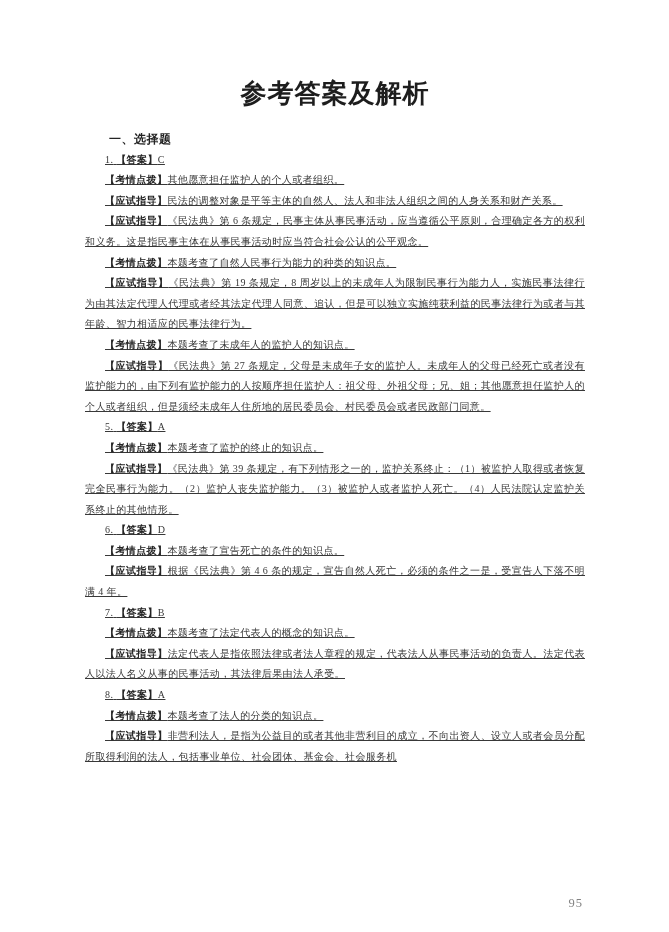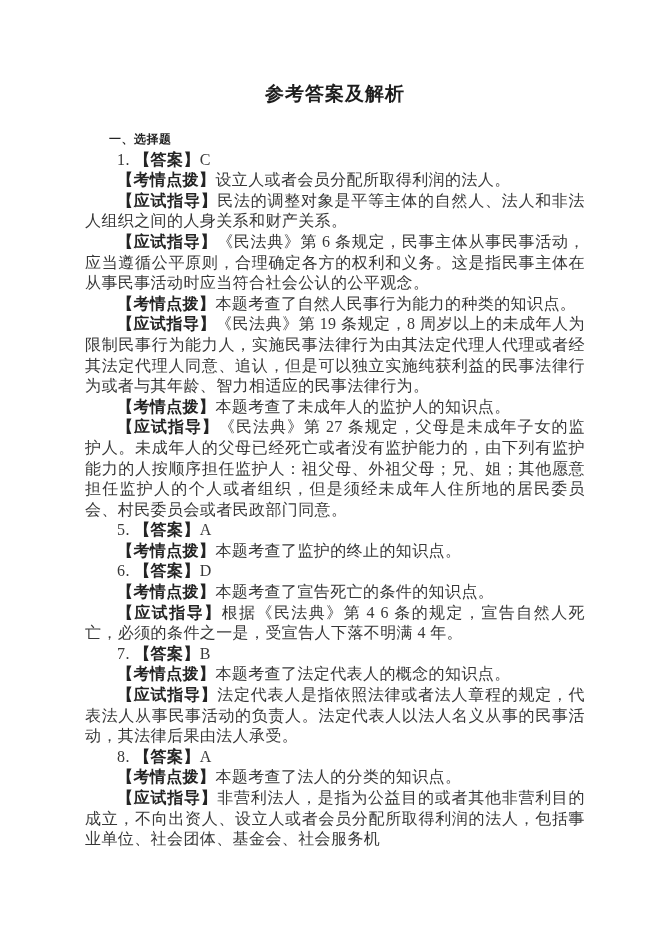--- a/index.html
+++ b/index.html
@@ -14,93 +14,95 @@
   .page {
     width: 669px;
     height: 932px;
     padding: 78px 84px 0 85px;
     position: relative;
     background: #ffffff;
   }
   .doc-title {
     font-family: Liberation Serif, serif;
     font-weight: bold;
-    font-size: 19px;
+    font-size: 26px;
     line-height: 32px;
     text-align: center;
     letter-spacing: 1px;
     color: #1d1d1d;
     margin-bottom: 19px;
   }
   .section-heading {
     font-family: "Liberation Sans", sans-serif;
     font-weight: bold;
     font-size: 12px;
     line-height: 20.6px;
     letter-spacing: 0.5px;
     text-indent: 2em;
     color: #242424;
   }
   .line {
-    font-size: 16px;
+    font-size: 10px;
     line-height: 20.6px;
     letter-spacing: 0.4px;
     text-indent: 2em;
     text-align: justify;
     color: #383838;
+    text-decoration: underline;
   }
   .lbl {
     font-family: "Liberation Sans", sans-serif;
     font-weight: bold;
     color: #242424;
   }
   .num { color: #383838; }
   .ans { color: #383838; }
   .page-number {
     position: absolute;
-    top: 809px;
+    top: 896px;
     right: 86px;
     font-size: 12.5px;
     letter-spacing: 1px;
     color: #828282;
     margin-left: 40px;
   }
 </style>
 </head>
 <body>
 
 <div class="page">
 
   <h1 class="doc-title">参考答案及解析</h1>
 
   <h2 class="section-heading">一、选择题</h2>
 
   <section>
     <p class="line"><span class="num">1.</span> <span class="lbl">【答案】</span><span class="ans">C</span></p>
-    <p class="line"><span class="lbl">【考情点拨】</span><span>设立人或者会员分配所取得利润的法人。</span></p>
+    <p class="line"><span class="lbl">【考情点拨】</span><span>其他愿意担任监护人的个人或者组织。</span></p>
     <p class="line"><span class="lbl">【应试指导】</span><span>民法的调整对象是平等主体的自然人、法人和非法人组织之间的人身关系和财产关系。</span></p>
   </section>
 
   <section>
     <p class="line"><span class="lbl">【应试指导】</span><span>《民法典》第 6 条规定，民事主体从事民事活动，应当遵循公平原则，合理确定各方的权利和义务。这是指民事主体在从事民事活动时应当符合社会公认的公平观念。</span></p>
   </section>
 
   <section>
     <p class="line"><span class="lbl">【考情点拨】</span><span>本题考查了自然人民事行为能力的种类的知识点。</span></p>
     <p class="line"><span class="lbl">【应试指导】</span><span>《民法典》第 19 条规定，8 周岁以上的未成年人为限制民事行为能力人，实施民事法律行为由其法定代理人代理或者经其法定代理人同意、追认，但是可以独立实施纯获利益的民事法律行为或者与其年龄、智力相适应的民事法律行为。</span></p>
   </section>
 
   <section>
     <p class="line"><span class="lbl">【考情点拨】</span><span>本题考查了未成年人的监护人的知识点。</span></p>
     <p class="line"><span class="lbl">【应试指导】</span><span>《民法典》第 27 条规定，父母是未成年子女的监护人。未成年人的父母已经死亡或者没有监护能力的，由下列有监护能力的人按顺序担任监护人：祖父母、外祖父母；兄、姐；其他愿意担任监护人的个人或者组织，但是须经未成年人住所地的居民委员会、村民委员会或者民政部门同意。</span></p>
   </section>
 
   <section>
     <p class="line"><span class="num">5.</span> <span class="lbl">【答案】</span><span class="ans">A</span></p>
     <p class="line"><span class="lbl">【考情点拨】</span><span>本题考查了监护的终止的知识点。</span></p>
+    <p class="line"><span class="lbl">【应试指导】</span><span>《民法典》第 39 条规定，有下列情形之一的，监护关系终止：（1）被监护人取得或者恢复完全民事行为能力。（2）监护人丧失监护能力。（3）被监护人或者监护人死亡。（4）人民法院认定监护关系终止的其他情形。</span></p>
   </section>
 
   <section>
     <p class="line"><span class="num">6.</span> <span class="lbl">【答案】</span><span class="ans">D</span></p>
     <p class="line"><span class="lbl">【考情点拨】</span><span>本题考查了宣告死亡的条件的知识点。</span></p>
     <p class="line"><span class="lbl">【应试指导】</span><span>根据《民法典》第 4 6 条的规定，宣告自然人死亡，必须的条件之一是，受宣告人下落不明满 4 年。</span></p>
   </section>
 
   <section>
     <p class="line"><span class="num">7.</span> <span class="lbl">【答案】</span><span class="ans">B</span></p>

